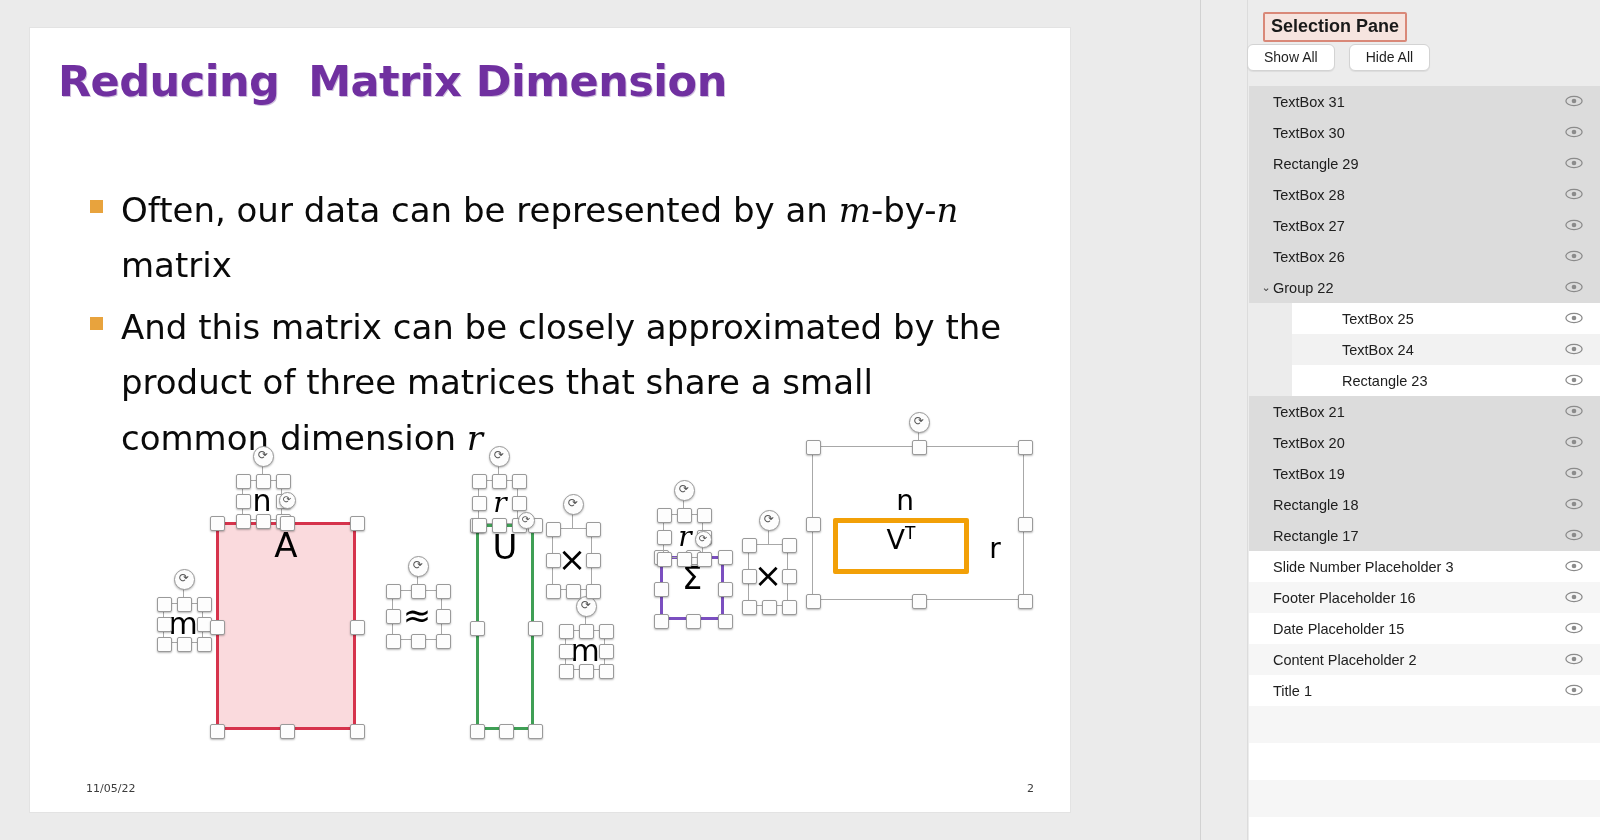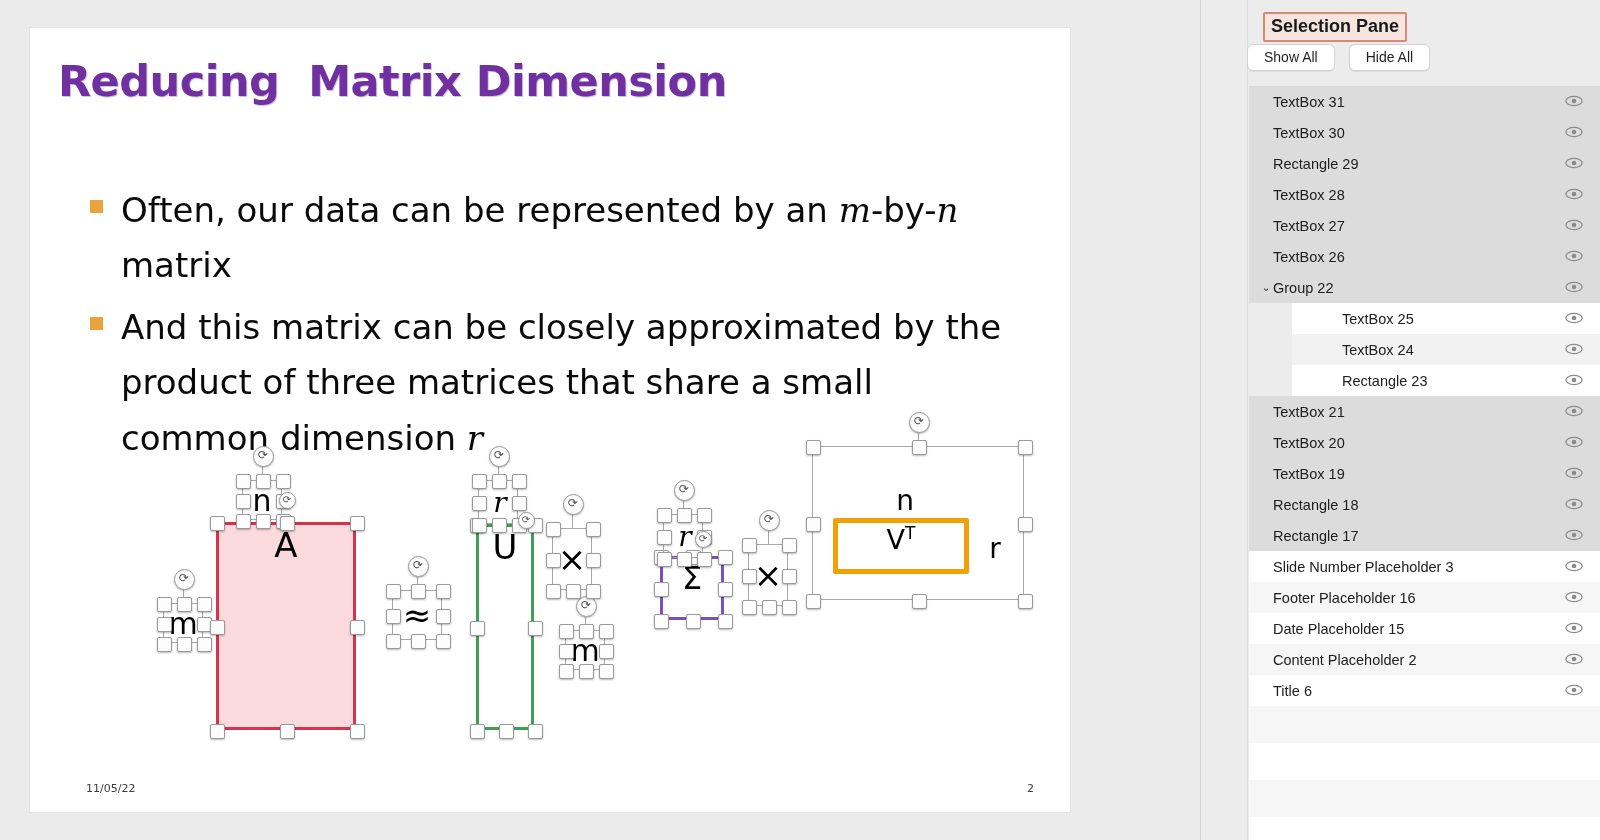--- a/index.html
+++ b/index.html
@@ -565,21 +565,21 @@
             </svg></span>
         </div>
         <div class="lrow tail">
           <span class="lrow-label">Content Placeholder 2</span>
           <span class="eye"><svg viewBox="0 0 20 14" width="18" height="14">
               <ellipse cx="10" cy="7" rx="9" ry="5.2" fill="none" stroke="#8b8b8b" stroke-width="1.4"></ellipse>
               <circle cx="10" cy="7" r="2.6" fill="#8b8b8b"></circle>
             </svg></span>
         </div>
         <div class="lrow tail alt">
-          <span class="lrow-label">Title 6</span>
+          <span class="lrow-label">Title 1</span>
           <span class="eye"><svg viewBox="0 0 20 14" width="18" height="14">
               <ellipse cx="10" cy="7" rx="9" ry="5.2" fill="none" stroke="#8b8b8b" stroke-width="1.4"></ellipse>
               <circle cx="10" cy="7" r="2.6" fill="#8b8b8b"></circle>
             </svg></span>
         </div>
         <div class="lrow tail" style="height: 37px;"></div>
         <div class="lrow tail alt" style="height: 37px;"></div>
         <div class="lrow tail" style="height: 37px;"></div>
         <div class="lrow tail alt" style="height: 37px;"></div>
       </div>

